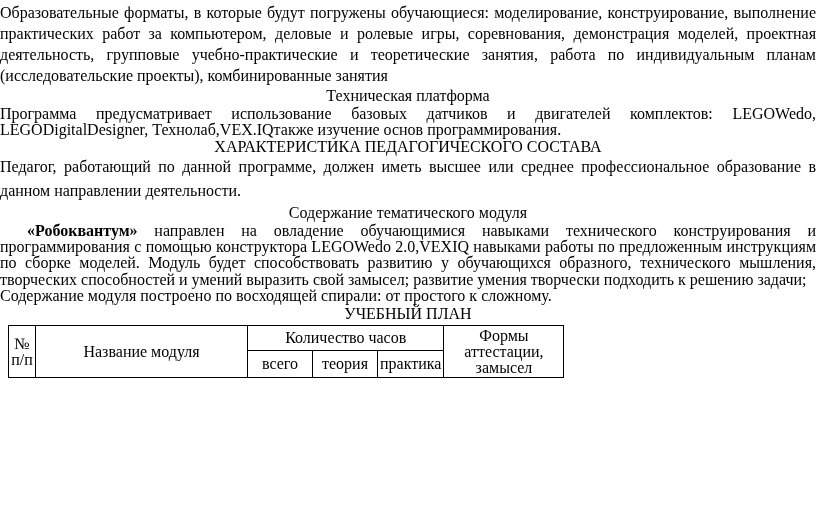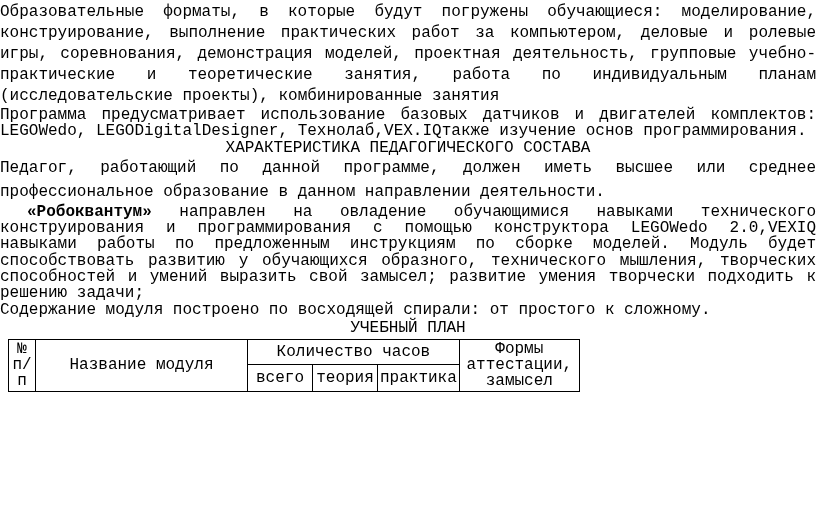--- a/index.html
+++ b/index.html
@@ -2,21 +2,21 @@
 <html><head>
 <meta charset="utf-8">
 <style>
   html,body{margin:0;padding:0;background:#ffffff;}
   .page{
     position:relative;
     width:816px;height:505px;
     overflow:hidden;
     background:#ffffff;
     color:#000000;
-    font-family:Liberation Mono, monospace;
+    font-family:Liberation Serif, serif;
     font-size:16px;
     box-sizing:border-box;
     padding-top:2px;
   }
   .page p, .page h3{margin:0;padding:0;font-size:16px;font-weight:normal;}
   .just{text-align:justify;}
   .intro{line-height:21px;}
   .h-center{text-align:center;font-weight:bold;line-height:20px;}
   .h-tech{margin-top:21px;}
   .equip-label{margin-top:9px;line-height:16.3px;font-weight:bold;font-style:italic;}
@@ -48,29 +48,31 @@
   tr.row-a{height:25px;}
   tr.row-b{height:27px;}
 </style>
 </head>
 <body>
 
 <div class="page">
 
   <p class="intro just">Образовательные форматы, в которые будут погружены обучающиеся: моделирование, конструирование, выполнение практических работ за компьютером, деловые и ролевые игры, соревнования, демонстрация моделей, проектная деятельность, групповые учебно-практические и теоретические занятия, работа по индивидуальным планам (исследовательские проекты), комбинированные занятия</p>
 
+  <h3 class="h-center h-tech">Техническая платформа</h3>
 
 
   <p class="program just">Программа предусматривает использование базовых датчиков и двигателей комплектов: LEGOWedo, LEGODigitalDesigner, Технолаб,VEX.IQтакже изучение основ программирования.</p>
 
 
   <h3 class="h-center h-harak">ХАРАКТЕРИСТИКА ПЕДАГОГИЧЕСКОГО СОСТАВА</h3>
 
   <p class="pedagog just">Педагог, работающий по данной программе, должен иметь высшее или среднее профессиональное образование в данном направлении деятельности.</p>
 
+  <h3 class="h-center h-soderzh">Содержание тематического модуля</h3>
 
   <p class="robo just"><span class="robo-name">«Робоквантум»</span><span> направлен на овладение обучающимися навыками технического конструирования и программирования с помощью конструктора LEGOWedo 2.0,VEXIQ навыками работы по предложенным инструкциям по сборке моделей. Модуль будет способствовать развитию у обучающихся образного, технического мышления, творческих способностей и умений выразить свой замысел; развитие умения творчески подходить к решению задачи;</span></p>
 
 
   <p class="spiral">Содержание модуля построено по восходящей спирали: от простого к сложному.</p>
 
   <h3 class="h-center h-plan">УЧЕБНЫЙ ПЛАН</h3>
 
   <table class="plan">
     <colgroup>

